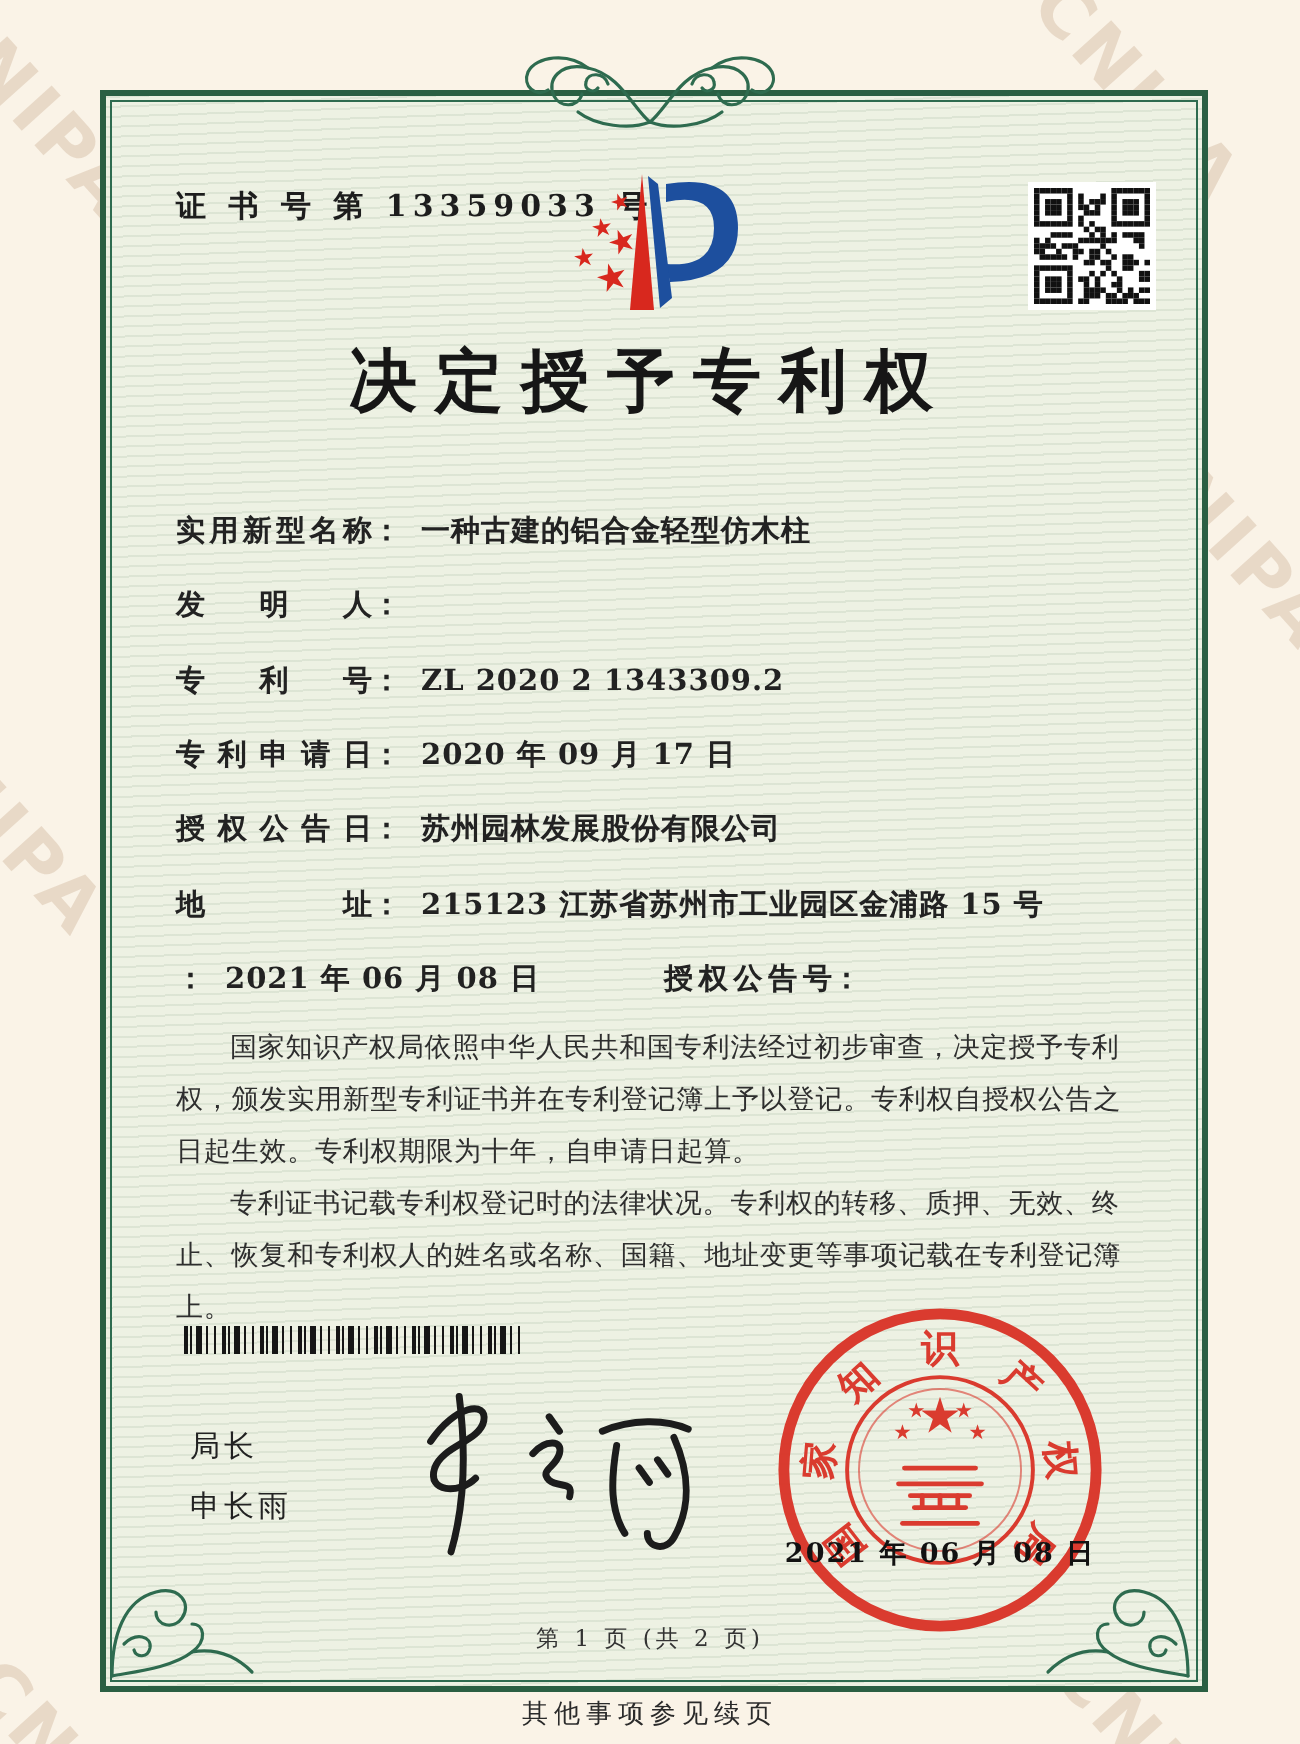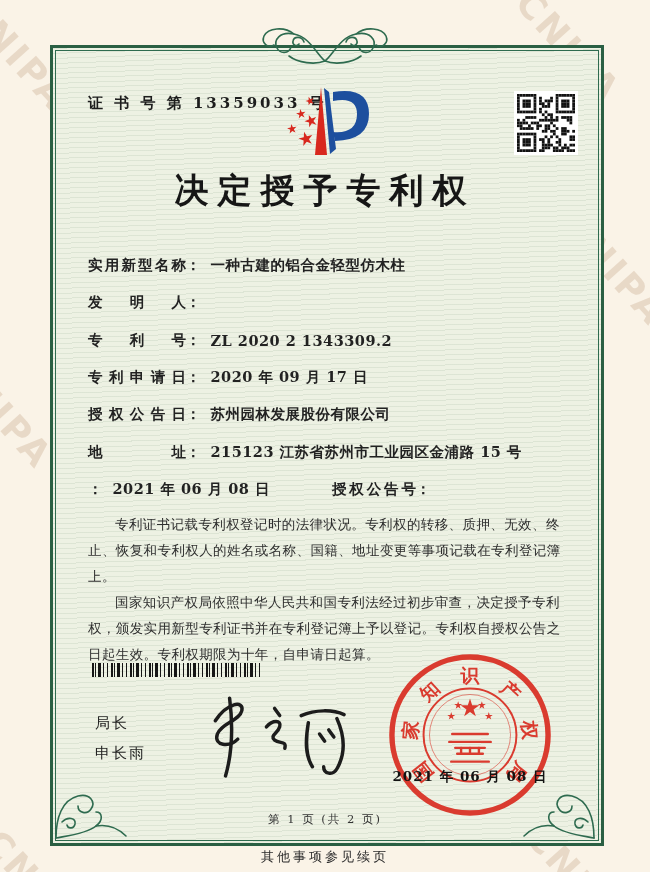--- a/index.html
+++ b/index.html
@@ -390,22 +390,22 @@
         <span class="fcolon">：</span>
       <span class="fvalue">2021 年 06 月 08 日</span>
       <span class="grp2">
         <span class="flabel">授权公告号</span>
           <span class="fcolon">：</span>
       </span>
     </div>
   </div>
 
   <div class="paras">
+    <p>国家知识产权局依照中华人民共和国专利法经过初步审查，决定授予专利权，颁发实用新型专利证书并在专利登记簿上予以登记。专利权自授权公告之日起生效。专利权期限为十年，自申请日起算。</p>
     <p>专利证书记载专利权登记时的法律状况。专利权的转移、质押、无效、终止、恢复和专利权人的姓名或名称、国籍、地址变更等事项记载在专利登记簿上。</p>
-    <p>国家知识产权局依照中华人民共和国专利法经过初步审查，决定授予专利权，颁发实用新型专利证书并在专利登记簿上予以登记。专利权自授权公告之日起生效。专利权期限为十年，自申请日起算。</p>
   </div>
 
   <div class="barcode"></div>
 
   <div class="signer">
     <div>局长</div>
     <div>申长雨</div>
   </div>
 
   <svg class="autograph" viewBox="0 0 160 90">

